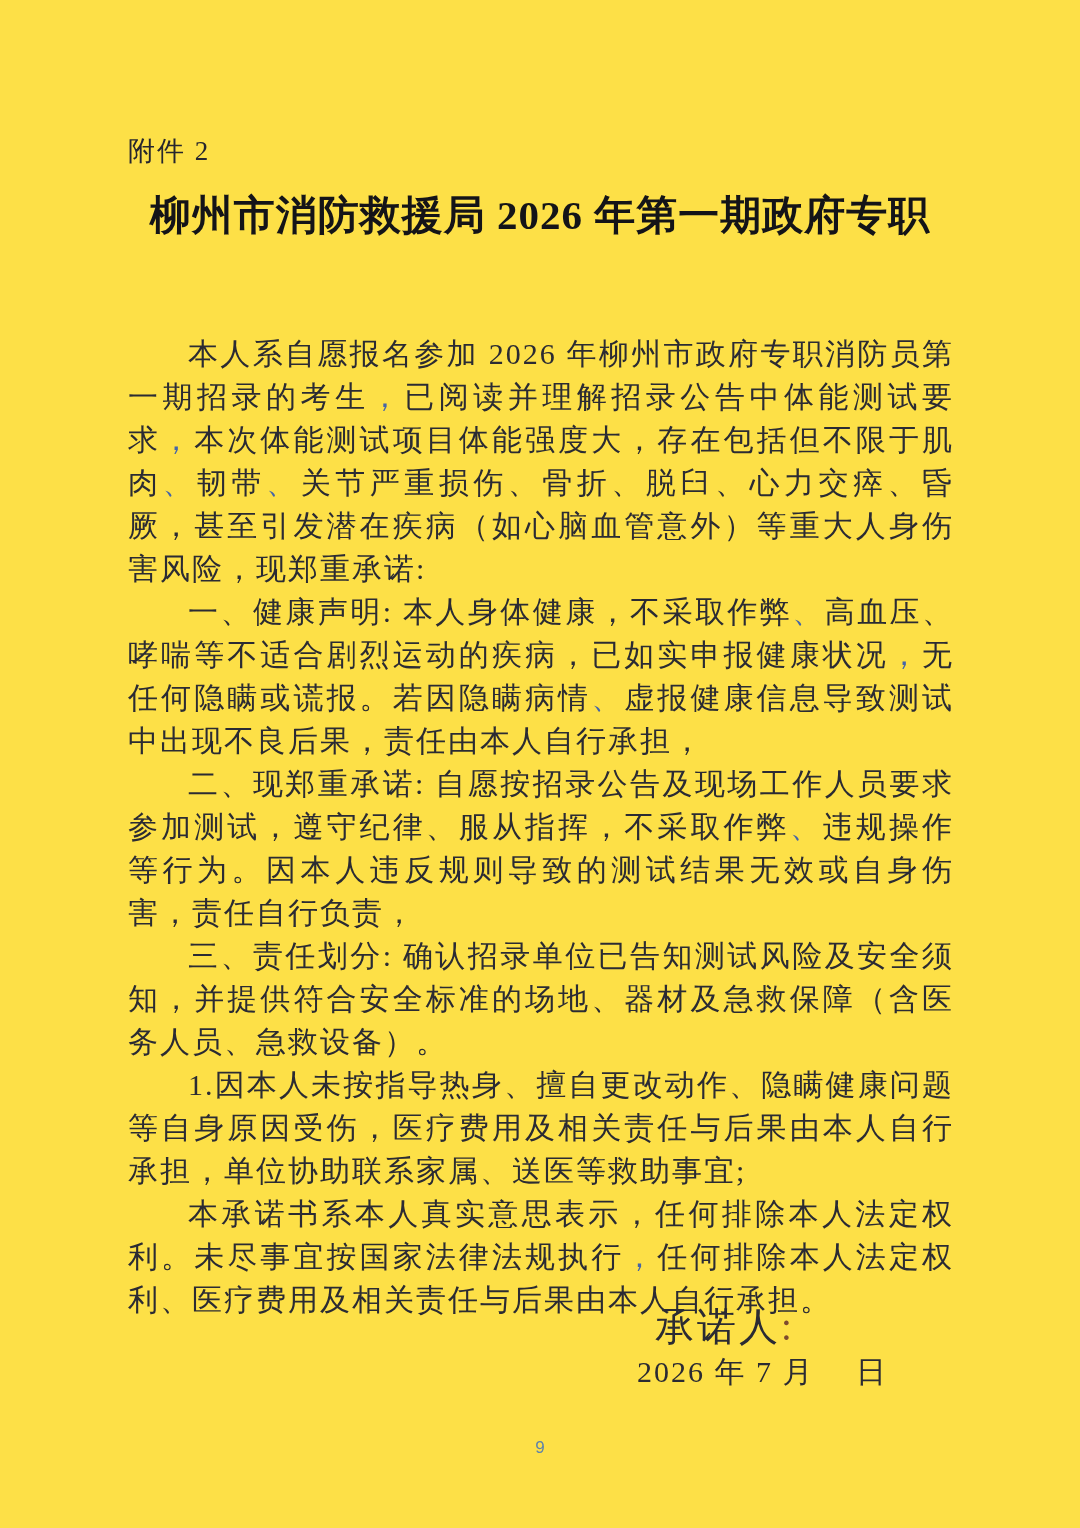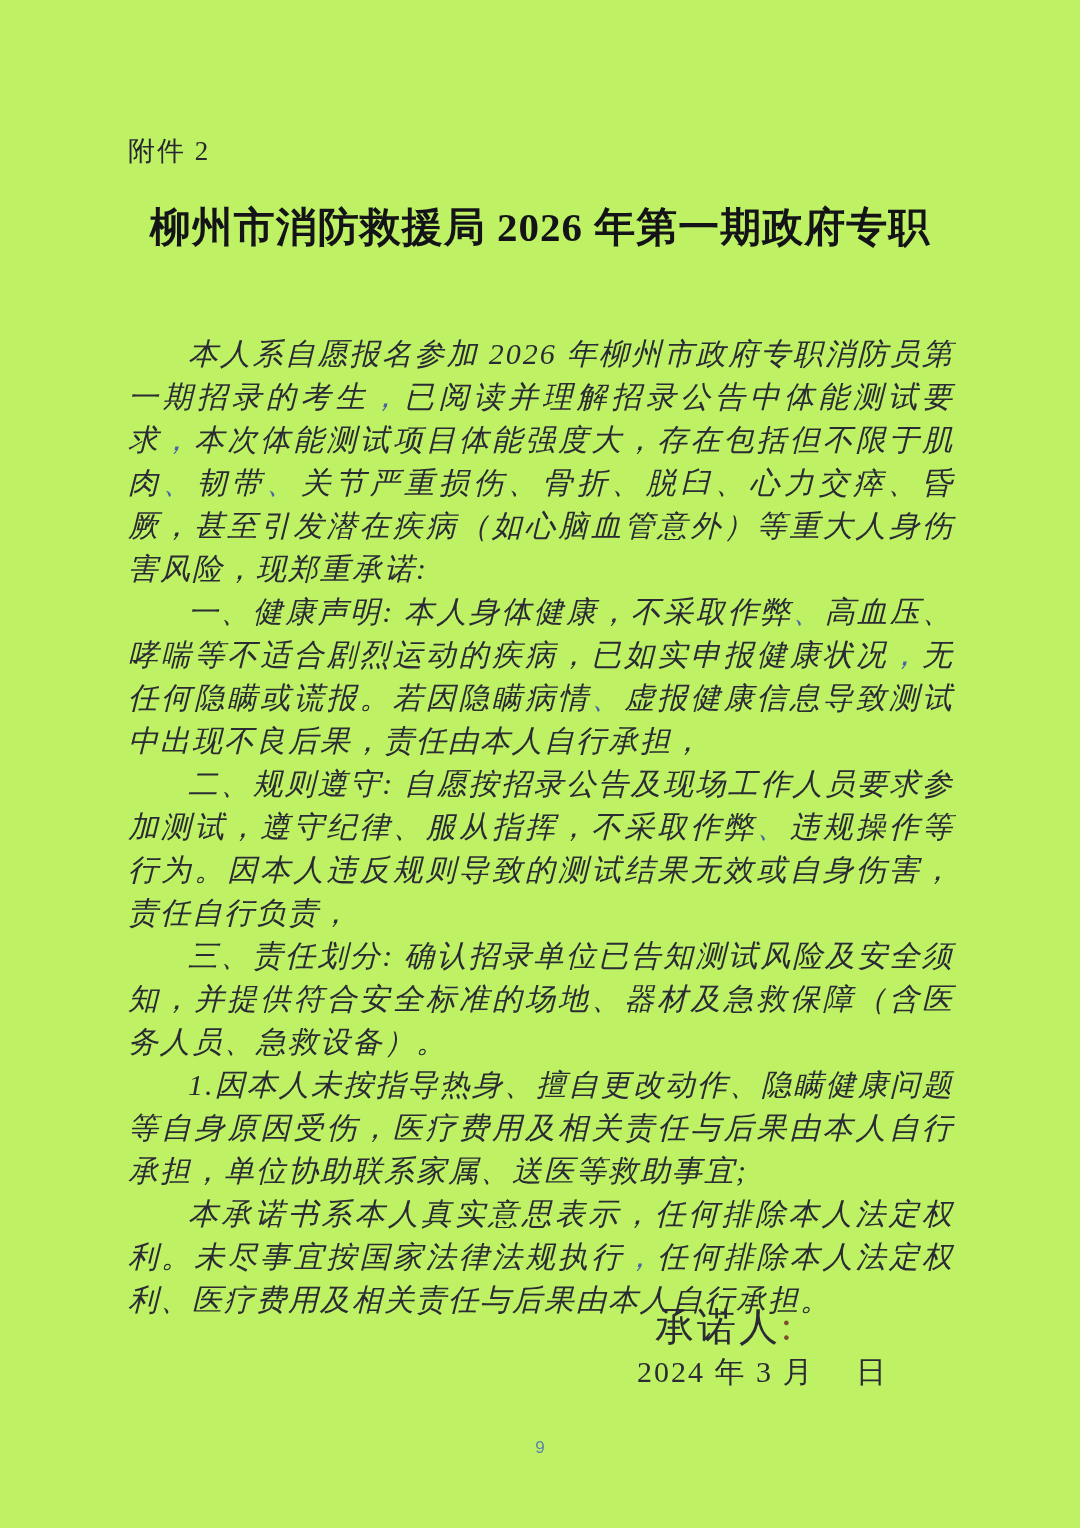--- a/index.html
+++ b/index.html
@@ -4,33 +4,33 @@
 <style>
   html, body { margin: 0; padding: 0; }
   body {
     width: 1080px; height: 1528px;
     background: #ffffff;
     font-family: "Liberation Serif", "DejaVu Serif", serif;
     position: relative;
     overflow: hidden;
   }
   .page {
-    position: absolute; inset: 0; background: #bef264;
+    position: absolute; inset: 0; background: #fde047;
   }
   .attachment-label {
     position: absolute;
     left: 128px; top: 133px;
     font-size: 27px;
     color: #26262e;
     letter-spacing: 2px;
   }
   .doc-title {
     position: absolute;
     left: 0; right: 0; top: 186px;
-    margin: 12px;
+    margin: 0;
     text-align: center;
     font-size: 41px;
     line-height: 58px;
     font-weight: bold;
     color: #141418;
     letter-spacing: 1px;
   }
   .doc-title .title-line { display: block; }
   .doc-body {
     position: absolute;
@@ -38,21 +38,20 @@
     width: 826px;
     font-size: 30px;
     line-height: 43px;
     color: #2b2b33;
     text-align: justify;
     letter-spacing: 2px;
   }
   .doc-body p.para {
     margin: 0;
     text-indent: 2em;
-    font-style: italic;
   }
   .sig-line {
     position: absolute;
     left: 655px; top: 1300px;
     font-size: 39px;
     color: #2b2b33;
     letter-spacing: 3px;
   }
   .date-line {
     position: absolute;
@@ -76,27 +75,27 @@
 
   <div class="attachment-label">附件 2</div>
 
   <h1 class="doc-title">
     <span class="title-line">柳州市消防救援局 2026 年第一期政府专职</span>
   </h1>
 
   <div class="doc-body" id="doc-body">
       <p class="para"><span>本人系自愿报名参加 2026 年柳州市政府专职消防员第一期招录的考生</span><span style="color: rgb(69, 101, 168);">，</span><span>已阅读并理解招录公告中体能测试要求</span><span style="color: rgb(69, 101, 168);">，</span><span>本次体能测试项目体能强度大，存在包括但不限于肌肉</span><span style="color: rgb(69, 101, 168);">、</span><span>韧带</span><span style="color: rgb(69, 101, 168);">、</span><span>关节严重损伤、骨折、脱臼、心力交瘁、昏厥，甚至引发潜在疾病（如心脑血管意外）等重大人身伤害风险，现郑重承诺:</span></p>
       <p class="para"><span>一、健康声明: 本人身体健康，不采取作弊</span><span style="color: rgb(69, 101, 168);">、</span><span>高血压、哮喘等不适合剧烈运动的疾病，已如实申报健康状况</span><span style="color: rgb(69, 101, 168);">，</span><span>无任何隐瞒或谎报。若因隐瞒病情</span><span style="color: rgb(69, 101, 168);">、</span><span>虚报健康信息导致测试中出现不良后果，责任由本人自行承担，</span></p>
-      <p class="para"><span>二、规则遵守: 自愿按招录公告及现场工作人员要求参加测试，遵守纪律、服从指挥，不采取作弊</span><span style="color: rgb(69, 101, 168);">、</span><span>违规操作等行为。因本人违反规则导致的测试结果无效或自身伤害，责任自行负责，</span></p>
+      <p class="para"><span>二、现郑重承诺: 自愿按招录公告及现场工作人员要求参加测试，遵守纪律、服从指挥，不采取作弊</span><span style="color: rgb(69, 101, 168);">、</span><span>违规操作等行为。因本人违反规则导致的测试结果无效或自身伤害，责任自行负责，</span></p>
       <p class="para"><span>三、责任划分: 确认招录单位已告知测试风险及安全须知，并提供符合安全标准的场地、器材及急救保障（含医务人员、急救设备）。</span></p>
       <p class="para"><span>1.因本人未按指导热身、擅自更改动作、隐瞒健康问题等自身原因受伤，医疗费用及相关责任与后果由本人自行承担，单位协助联系家属、送医等救助事宜;</span></p>
       <p class="para"><span>本承诺书系本人真实意思表示，任何排除本人法定权利。未尽事宜按国家法律法规执行</span><span style="color: rgb(69, 101, 168);">，</span><span>任何排除本人法定权利、医疗费用及相关责任与后果由本人自行承担。</span></p>
     </div>
 
   <div class="sig-line">
     <span>承诺人</span><span id="signer-colon" style="color: rgb(125, 74, 46);">:</span>
   </div>
 
-  <div class="date-line">2024 年 3 月　 日</div>
+  <div class="date-line">2026 年 7 月　 日</div>
 
   <div class="page-number" style="color: rgb(94, 130, 170);">9</div>
 
 </div>
 
 </body></html>

